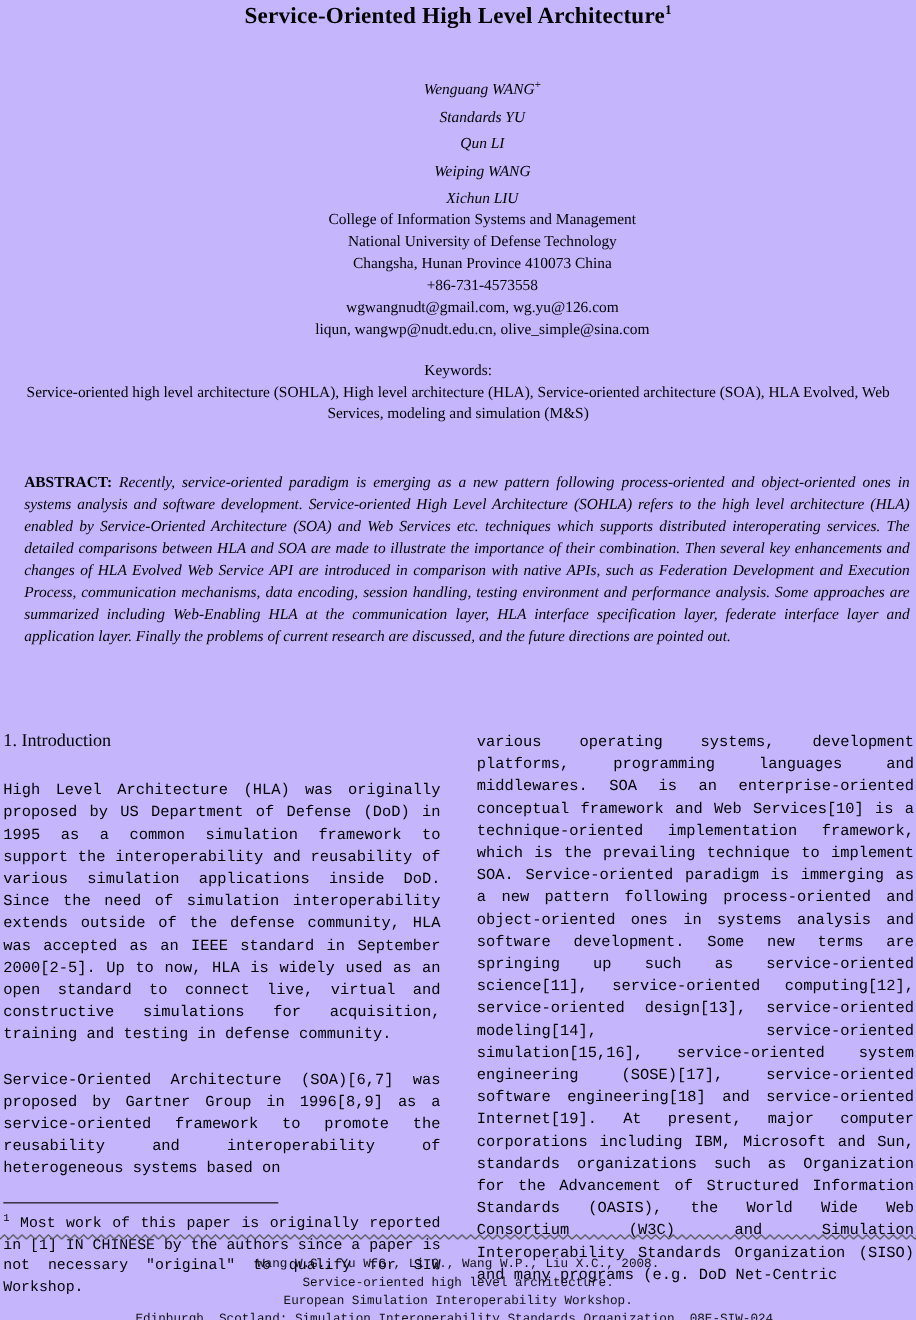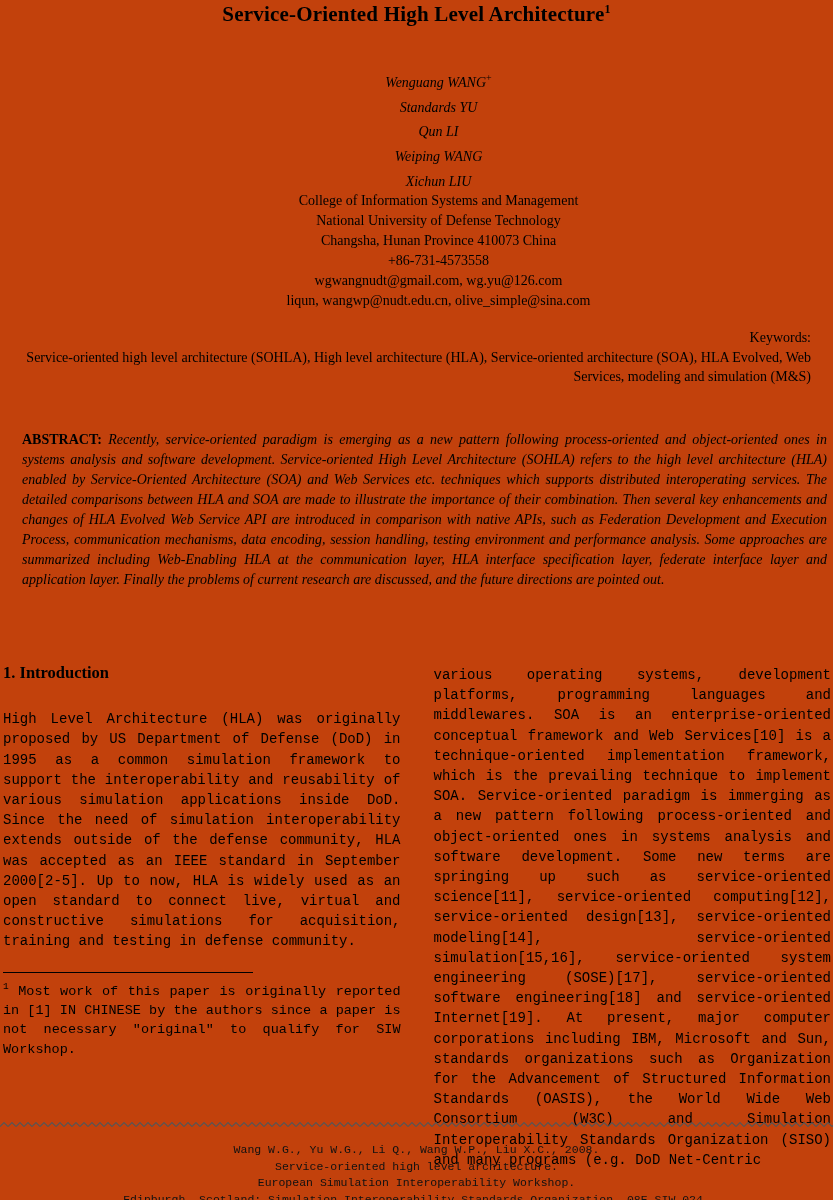--- a/index.html
+++ b/index.html
@@ -1,20 +1,20 @@
 <!DOCTYPE html>
 <html><head>
 <meta charset="utf-8">
 <style>
   html, body { margin: 0; padding: 0; background: #ffffff; }
   .page {
     position: relative;
     width: 833px;
     height: 1200px;
-    background: #c2410c;
+    background: #c4b5fd;
     color: #000000;
     font-family: "Liberation Serif", serif;
     overflow: hidden;
   }
 
   .title {
     position: absolute;
     top: 2px; left: 0; right: 0;
     margin: 0;
     text-align: center;
@@ -31,21 +31,21 @@
     font-size: 14px;
     line-height: 20px;
     padding-left: 44px;
   }
   .author-name { font-style: italic; }
   .author-name sup { font-size: 10px; font-style: normal; }
 
   .keywords {
     position: absolute;
     top: 328px; left: 22px; right: 22px;
-    text-align: right;
+    text-align: center;
     font-size: 14px;
     line-height: 19.5px;
   }
 
   .abstract {
     position: absolute;
     top: 430px; left: 22px; right: 6px;
     margin: 0;
     font-size: 14px;
     line-height: 20px;
@@ -64,21 +64,21 @@
   .col {
     width: 398px;
     font-size: 14px;
     line-height: 20.2px;
     text-align: justify;
   }
   .col-right { padding-top: 2px; }
   .section-heading {
     margin: 0 0 26px 0;
     font-size: 16.5px;
-    font-weight: bold;
+    font-weight: normal;
     text-align: left;
   }
   .col p { margin: 0 0 20px 0; font-family: Liberation Mono, monospace; }
   .col p:last-child { margin-bottom: 0; }
 
   .footnote-area { margin-top: 4px; }
   .footnote-rule {
     width: 250px;
     border-top: 1.2px solid #000;
     margin: 0 0 4px 0;
@@ -131,20 +131,21 @@
     <div>Service-oriented high level architecture (SOHLA), High level architecture (HLA), Service-oriented architecture (SOA), HLA Evolved, Web Services, modeling and simulation (M&amp;S)</div>
   </div>
 
   <p class="abstract"><span class="abstract-label">ABSTRACT:</span>
 <span class="abstract-text">Recently, service-oriented paradigm is emerging as a new pattern following process-oriented and object-oriented ones in systems analysis and software development. Service-oriented High Level Architecture (SOHLA) refers to the high level architecture (HLA) enabled by Service-Oriented Architecture (SOA) and Web Services etc. techniques which supports distributed interoperating services. The detailed comparisons between HLA and SOA are made to illustrate the importance of their combination. Then several key enhancements and changes of HLA Evolved Web Service API are introduced in comparison with native APIs, such as Federation Development and Execution Process, communication mechanisms, data encoding, session handling, testing environment and performance analysis. Some approaches are summarized including Web-Enabling HLA at the communication layer, HLA interface specification layer, federate interface layer and application layer. Finally the problems of current research are discussed, and the future directions are pointed out.</span></p>
 
   <div class="columns">
     <div class="col col-left">
       <h2 class="section-heading">1. Introduction</h2>
       <p>High Level Architecture (HLA) was originally proposed by US Department of Defense (DoD) in 1995 as a common simulation framework to support the interoperability and reusability of various simulation applications inside DoD. Since the need of simulation interoperability extends outside of the defense community, HLA was accepted as an IEEE standard in September 2000[2-5]. Up to now, HLA is widely used as an open standard to connect live, virtual and constructive simulations for acquisition, training and testing in defense community.</p>
+      <p>Service-Oriented Architecture (SOA)[6,7] was proposed by Gartner Group in 1996[8,9] as a service-oriented framework to promote the reusability and interoperability of heterogeneous systems based on</p>
       <div class="footnote-area">
         <div class="footnote-rule"></div>
         <p class="footnote"><sup>1</sup>
 <span>Most work of this paper is originally reported in [1] IN CHINESE by the authors since a paper is not necessary "original" to qualify for SIW Workshop.</span></p>
       </div>
     </div>
     <div class="col col-right">
       <p>various operating systems, development platforms, programming languages and middlewares. SOA is an enterprise-oriented conceptual framework and Web Services[10] is a technique-oriented implementation framework, which is the prevailing technique to implement SOA. Service-oriented paradigm is immerging as a new pattern following process-oriented and object-oriented ones in systems analysis and software development. Some new terms are springing up such as service-oriented science[11], service-oriented computing[12], service-oriented design[13], service-oriented modeling[14], service-oriented simulation[15,16], service-oriented system engineering (SOSE)[17], service-oriented software engineering[18] and service-oriented Internet[19]. At present, major computer corporations including IBM, Microsoft and Sun, standards organizations such as Organization for the Advancement of Structured Information Standards (OASIS), the World Wide Web Consortium (W3C) and Simulation Interoperability Standards Organization (SISO) and many programs (e.g. DoD Net-Centric</p>
     </div>
   </div>

